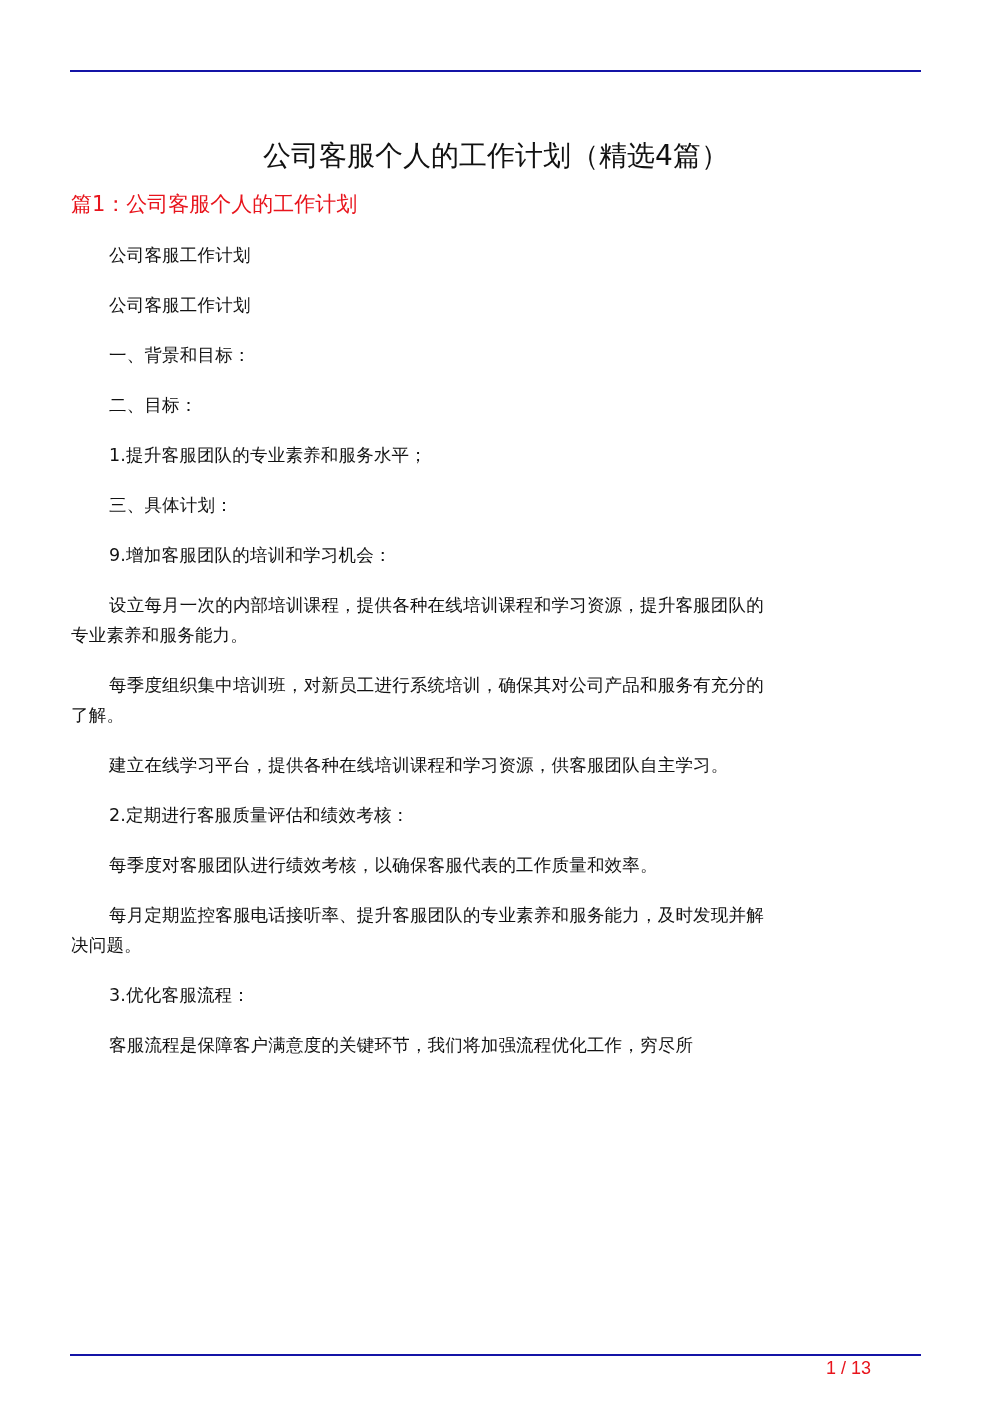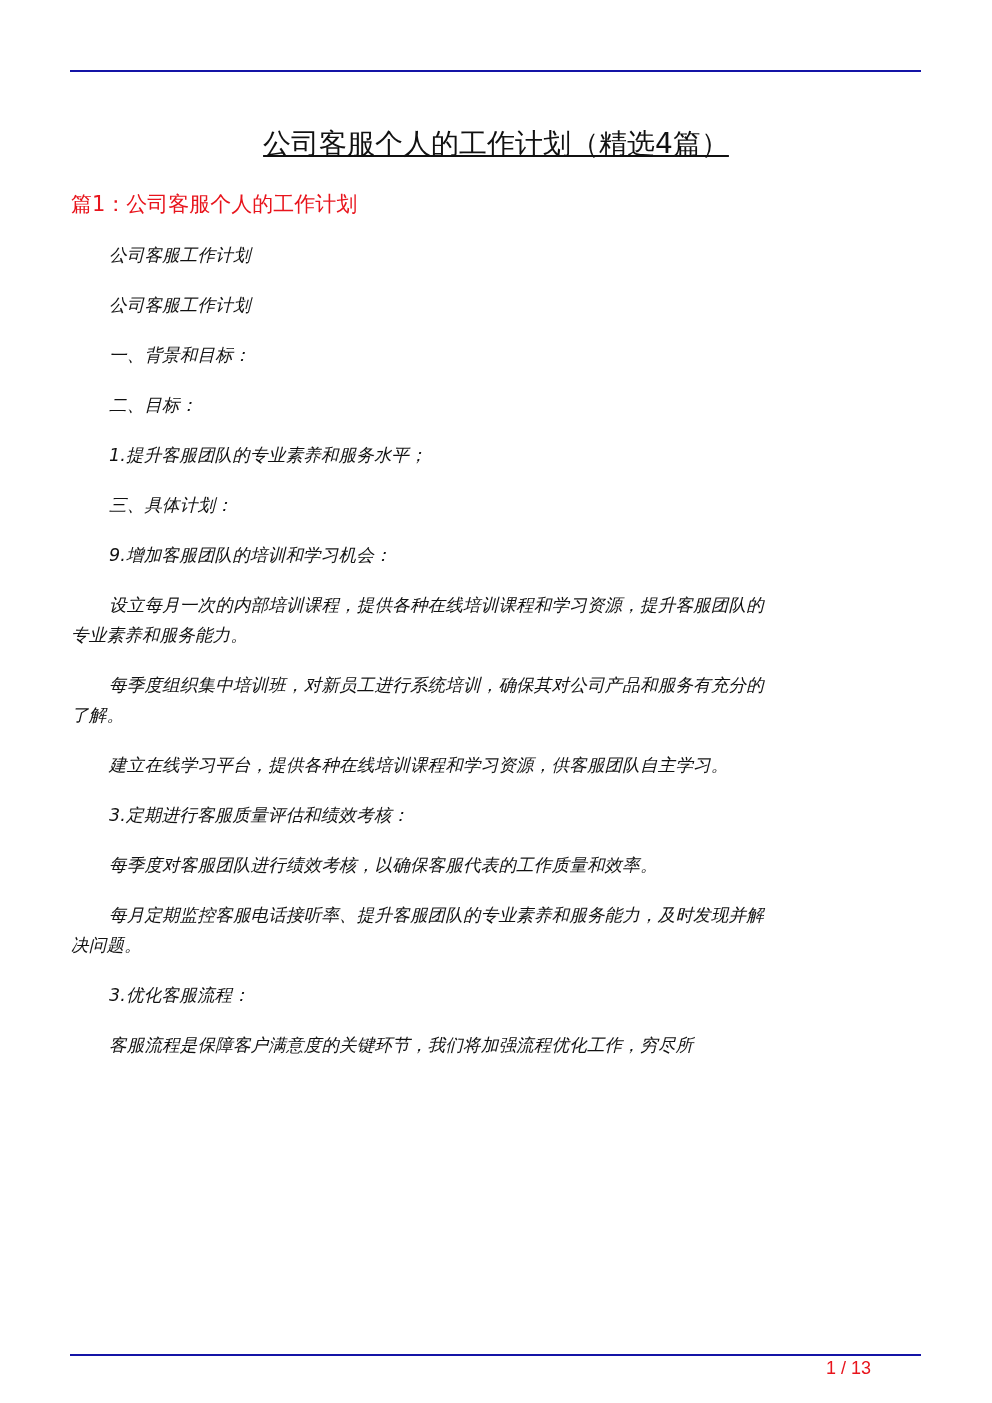--- a/index.html
+++ b/index.html
@@ -1,25 +1,25 @@
 <!DOCTYPE html>
 <html><head>
 <meta charset="utf-8">
 <style>
   html, body { margin: 0; padding: 0; background: #ffffff; }
   body { width: 992px; height: 1403px; position: relative; overflow: hidden;
          font-family: "DejaVu Sans", "Liberation Sans", sans-serif; color: #111111; }
   .rule { position: absolute; left: 70px; width: 851px; height: 2px; background: #1414a6; }
   .rule.top { top: 70px; }
   .rule.bottom { top: 1354px; }
-  .title { position: absolute; top: 124px; left: 0; width: 992px; text-align: center;
-           font-size: 28px; line-height: 40px; color: #111111; text-decoration: underline; }
+  .title { position: absolute; top: 136px; left: 0; width: 992px; text-align: center;
+           font-size: 28px; line-height: 40px; color: #111111; }
   .section-heading { position: absolute; top: 188px; left: 71px; font-size: 21px;
                      line-height: 32px; color: #e8141c; text-align: right; }
-  .body { position: absolute; top: 240px; left: 71px; width: 700px; font-style: italic; }
+  .body { position: absolute; top: 240px; left: 71px; width: 700px; }
   .para { font-size: 17.5px; line-height: 30px; margin: 0 0 20px 0; text-indent: 38px;
           letter-spacing: 0.2px; color: #111111; }
   .page-num { position: absolute; top: 1356px; left: 826px; font-family: "Liberation Sans", sans-serif;
               font-size: 18px; line-height: 24px; color: #e8141c; }
 </style>
 </head>
 <body>
 
 <div class="rule top"></div>
 
@@ -31,21 +31,21 @@
   <p class="para">公司客服工作计划</p>
   <p class="para">公司客服工作计划</p>
   <p class="para">一、背景和目标：</p>
   <p class="para">二、目标：</p>
   <p class="para">1.提升客服团队的专业素养和服务水平；</p>
   <p class="para">三、具体计划：</p>
   <p class="para">9.增加客服团队的培训和学习机会：</p>
   <p class="para">设立每月一次的内部培训课程，提供各种在线培训课程和学习资源，提升客服团队的专业素养和服务能力。</p>
   <p class="para">每季度组织集中培训班，对新员工进行系统培训，确保其对公司产品和服务有充分的了解。</p>
   <p class="para">建立在线学习平台，提供各种在线培训课程和学习资源，供客服团队自主学习。</p>
-  <p class="para">3.定期进行客服质量评估和绩效考核：</p>
+  <p class="para">2.定期进行客服质量评估和绩效考核：</p>
   <p class="para">每季度对客服团队进行绩效考核，以确保客服代表的工作质量和效率。</p>
   <p class="para">每月定期监控客服电话接听率、提升客服团队的专业素养和服务能力，及时发现并解决问题。</p>
   <p class="para">3.优化客服流程：</p>
   <p class="para">客服流程是保障客户满意度的关键环节，我们将加强流程优化工作，穷尽所</p>
 </div>
 
 <div class="rule bottom"></div>
 
 <div class="page-num">1 / 13</div>
 

